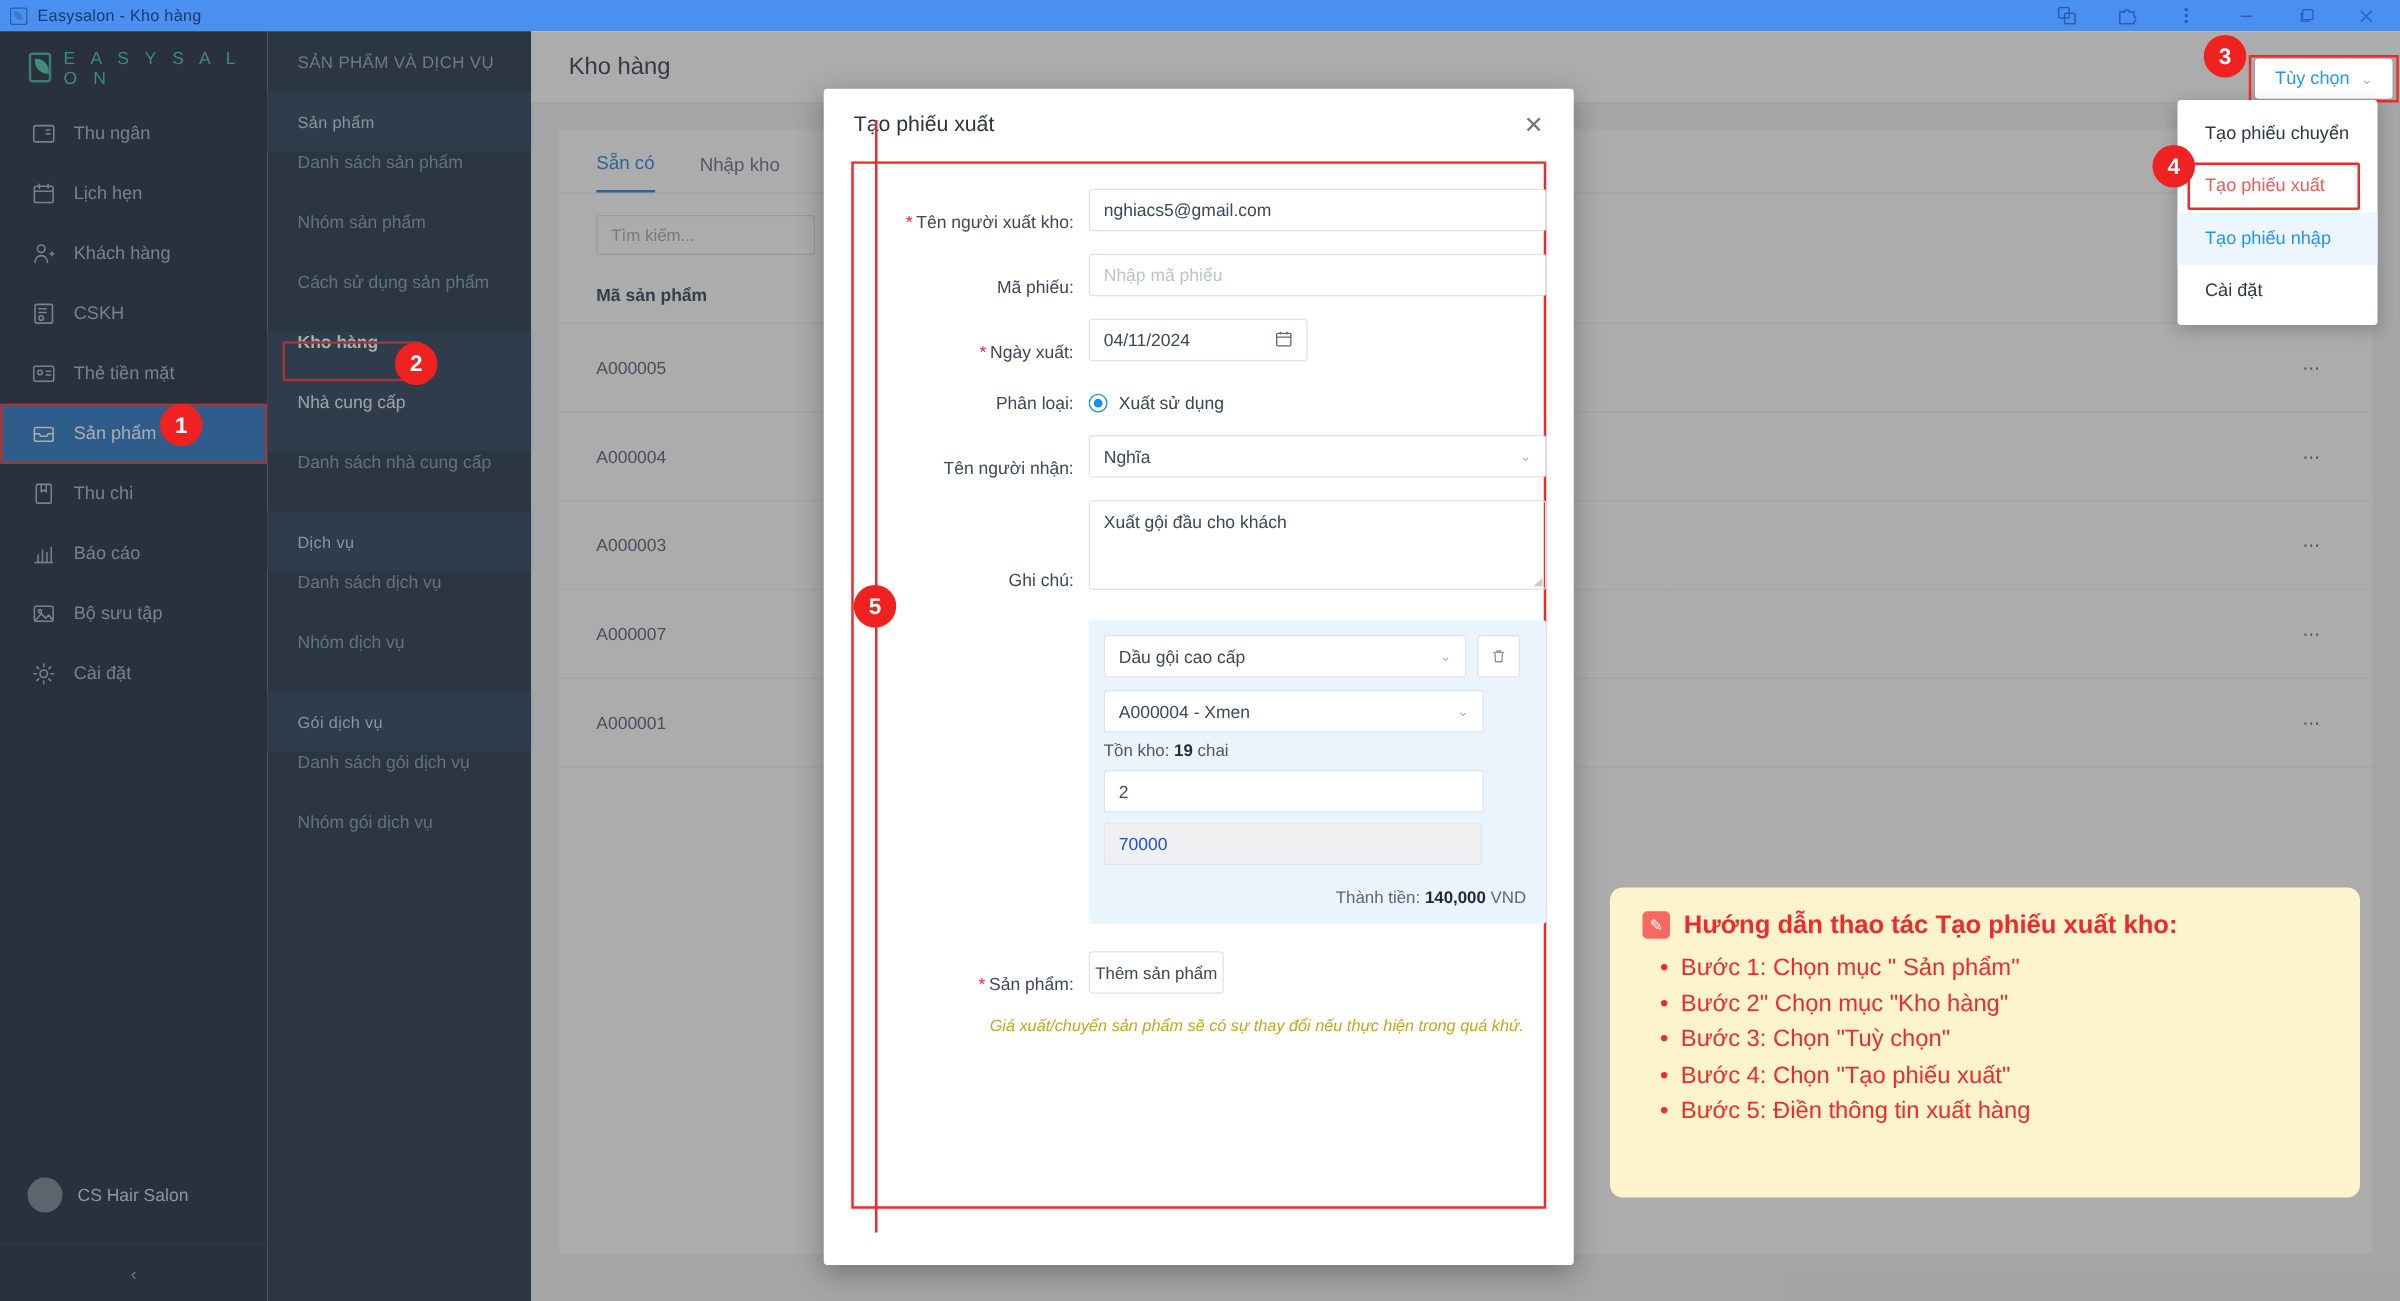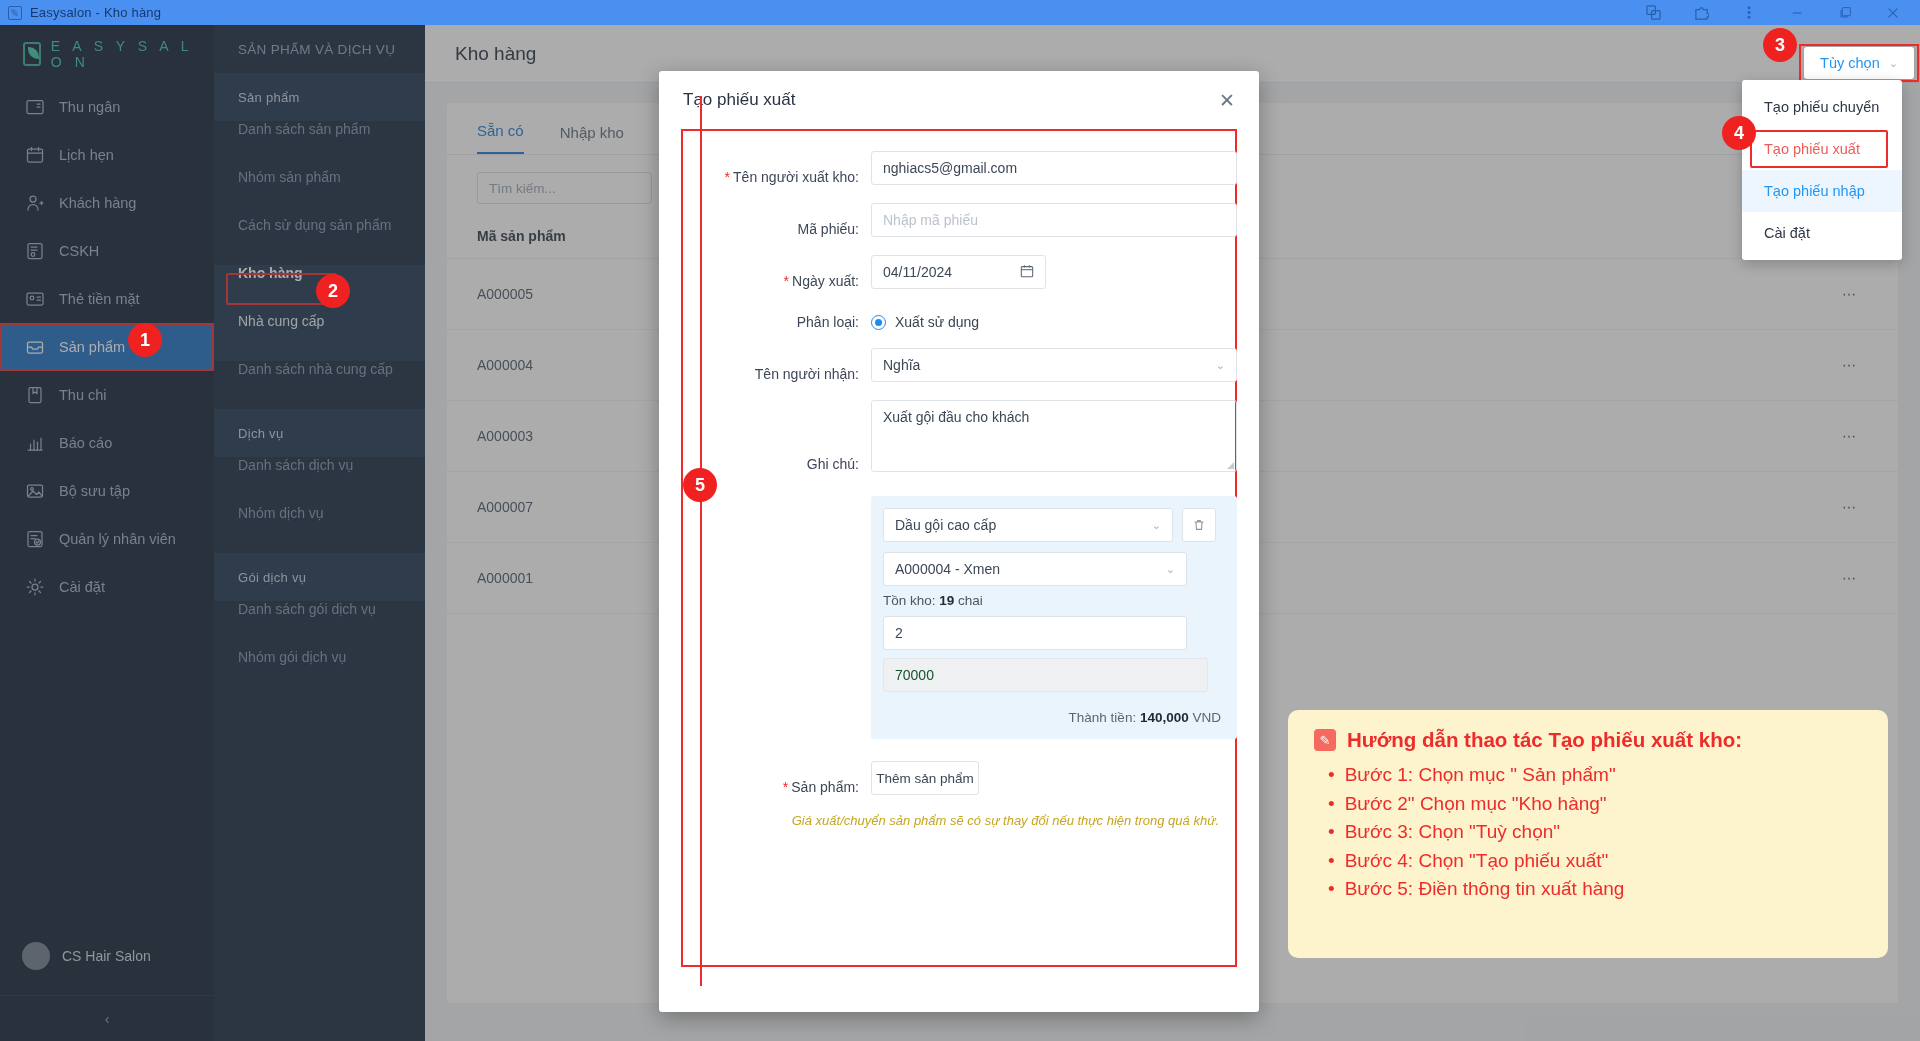--- a/index.html
+++ b/index.html
@@ -149,21 +149,21 @@
   .prodbox { width: 366px; background: #e9f4fd; border-radius: 3px; padding: 12px 12px 14px 12px; }
   .prodrow1 { display: flex; gap: 9px; align-items: center; margin-bottom: 10px; }
   .inp.p-main { width: 290px; background:#fff; }
   .trash { width: 34px; height: 34px; border: 1px solid #dfe3e8; border-radius: 3px;
     background: #fff; display: flex; align-items: center; justify-content: center;
     color: #8a939f; cursor: pointer; }
   .inp.p-sub { width: 304px; background: #fff; margin-bottom: 7px; }
   .stock { font-size: 13.5px; color: #4c5565; margin-bottom: 8px; }
   .stock b { color: #222c3a; }
   .inp.qty { width: 304px; background: #fff; margin-bottom: 8px; }
-  .inp.price { width: 325px; background: #eef0f2; color: #14532d; border-color: #e3e6ea; }
+  .inp.price { width: 302px; background: #eef0f2; color: #1d4ed8; border-color: #e3e6ea; }
   .linetotal { text-align: right; font-size: 13.5px; color: #5c6573; margin-top: 18px;
     padding-right: 4px; }
   .linetotal b { color: #1f2836; }
   .addbtn { width: 108px; height: 34px; border: 1px solid #dfe3e8; border-radius: 3px;
     display: flex; align-items: center; justify-content: center; font-size: 13.5px;
     color: #3c4757; cursor: pointer; background: #fff; margin-top: 22px; }
   .grand { text-align: right; font-size: 14px; color: #5c6573; margin-top: 32px; padding-right: 6px; }
   .grand b { color: #1f2836; }
   .warn { text-align: right; font-size: 13px; font-style: italic; color: #c6a520;
     margin-top: 8px; padding-right: 6px; }
@@ -325,32 +325,20 @@
         </div>
         <div class="nav-item">
           <span class="ic">
             <svg width="20" height="20" viewBox="0 0 20 20" fill="none" stroke-width="1.25" stroke-linecap="round" stroke-linejoin="round">
               <rect x="2.5" y="4" width="15" height="12" rx="1.5"></rect>
               <circle cx="7" cy="8" r="1.3"></circle>
               <path d="M3.5 15l4.5-5 3.5 3.5 2.5-2.5 3 4"></path>
             </svg>
           </span>
           <span>Bộ sưu tập</span>
-        </div>
-        <div class="nav-item">
-          <span class="ic">
-            <svg width="20" height="20" viewBox="0 0 20 20" fill="none" stroke-width="1.25" stroke-linecap="round" stroke-linejoin="round">
-              <rect x="3" y="2.5" width="14" height="15" rx="1.5"></rect>
-              <line x1="6" y1="6.5" x2="12" y2="6.5"></line>
-              <line x1="6" y1="9.5" x2="10" y2="9.5"></line>
-              <circle cx="12.5" cy="13" r="3"></circle>
-              <path d="M11.2 13l1 1 1.8-2"></path>
-            </svg>
-          </span>
-          <span>Quản lý nhân viên</span>
         </div>
         <div class="nav-item">
           <span class="ic">
             <svg width="20" height="20" viewBox="0 0 20 20" fill="none" stroke-width="1.25" stroke-linecap="round" stroke-linejoin="round">
               <circle cx="10" cy="10" r="3"></circle>
               <path d="M10 2.2v2M10 15.8v2M2.2 10h2M15.8 10h2M4.5 4.5l1.5 1.5M14 14l1.5 1.5M15.5 4.5L14 6M6 14l-1.5 1.5"></path>
             </svg>
           </span>
           <span>Cài đặt</span>
         </div>

